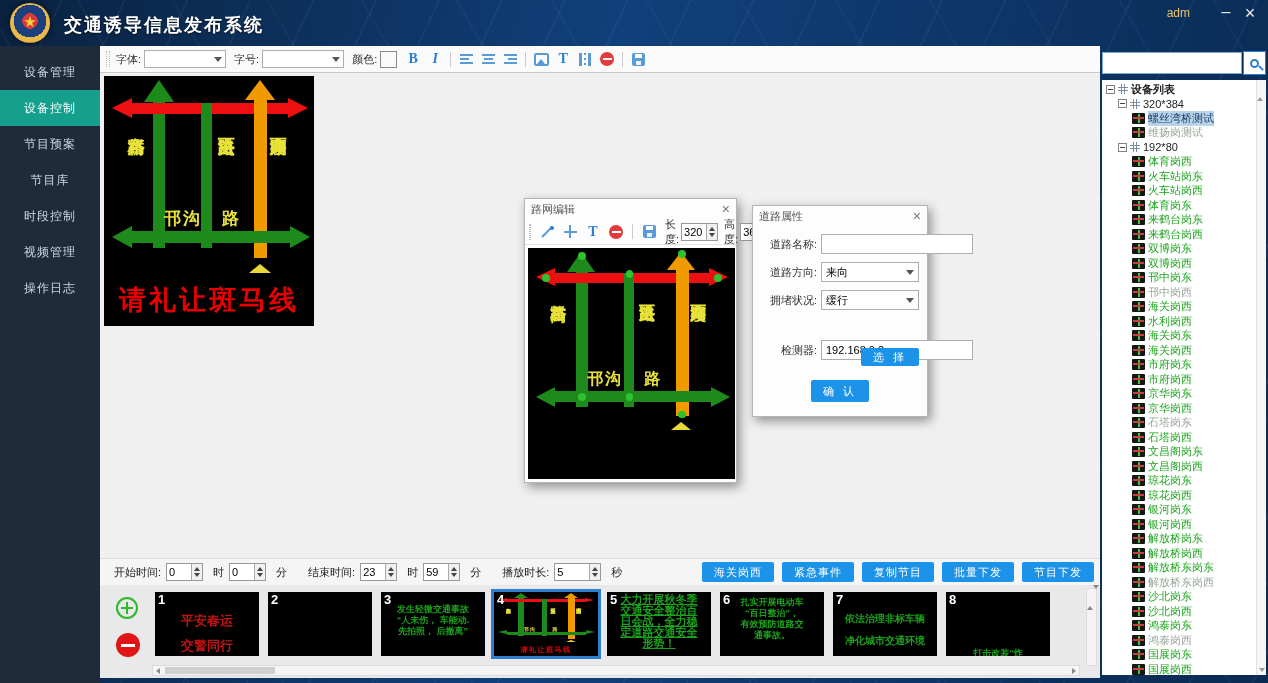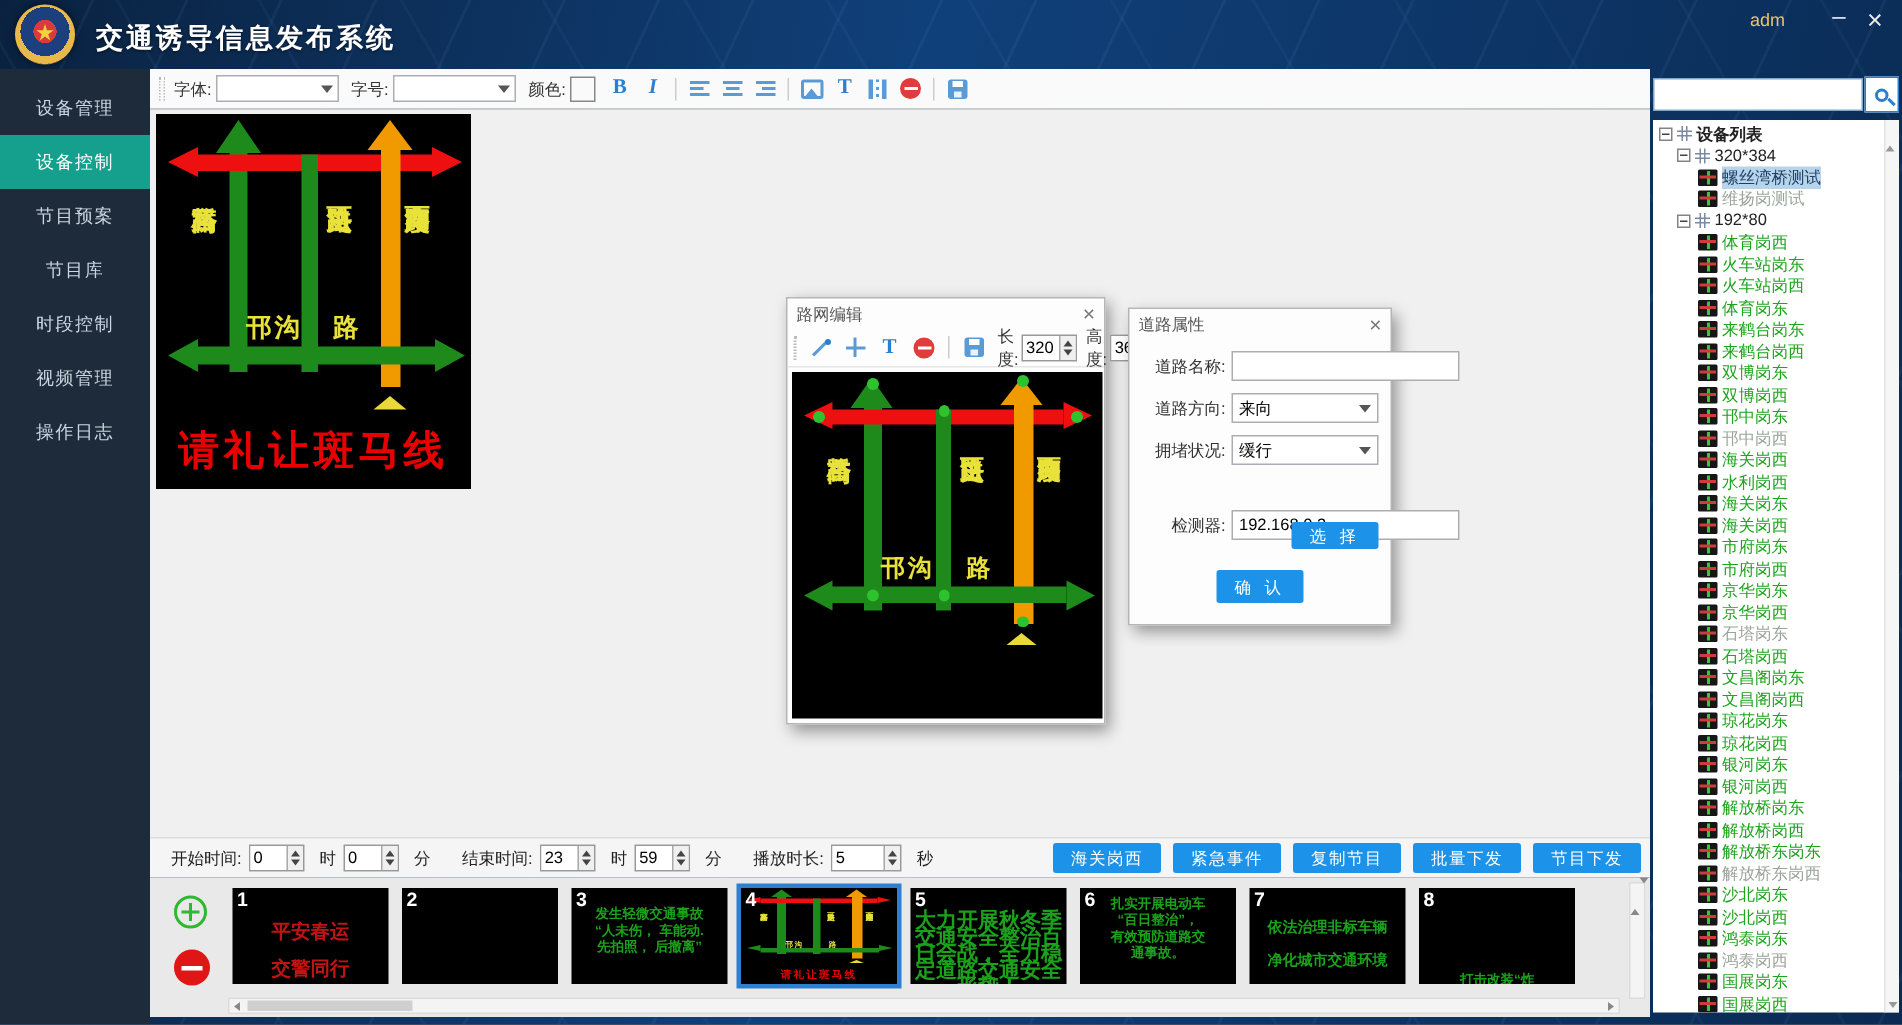--- a/index.html
+++ b/index.html
@@ -434,21 +434,21 @@
             <div style="position: absolute; left: 10.8952px; top: 12.288px; color: rgb(232, 226, 58); font-weight: bold; font-size: 5px; line-height: 1.1; writing-mode: vertical-rl; text-orientation: upright;">高桥路</div>
             <div style="position: absolute; left: 55.4667px; top: 12.288px; color: rgb(232, 226, 58); font-weight: bold; font-size: 5px; line-height: 1.1; writing-mode: vertical-rl; text-orientation: upright;">史可法路</div>
             <div style="position: absolute; left: 81.219px; top: 12.288px; color: rgb(232, 226, 58); font-weight: bold; font-size: 5px; line-height: 1.1; writing-mode: vertical-rl; text-orientation: upright;">瘦西湖路</div>
             <div style="position: absolute; left: 29.7143px; top: 33.536px; color: rgb(232, 226, 58); font-weight: bold; font-size: 5px; letter-spacing: 0.990476px;">邗沟</div>
             <div style="position: absolute; left: 58.4381px; top: 33.536px; color: rgb(232, 226, 58); font-weight: bold; font-size: 5px;">路</div>
             <div style="position: absolute; left: 0px; right: 0px; top: 52.736px; text-align: center; color: rgb(232, 0, 0); font-weight: bold; font-size: 7px; letter-spacing: 1.48571px;">请礼让斑马线</div>
           </div>
         </div>
         <div class="thumb">
           <span class="t-num">5</span>
-          <div class="tlines" style="color: rgb(27, 161, 27); font-size: 14px; top: 16px; line-height: 11px;">
+          <div class="tlines" style="color: rgb(27, 161, 27); font-size: 11px; top: 2px; line-height: 11px; text-decoration: underline;">
             <div>大力开展秋冬季</div>
             <div>交通安全整治百</div>
             <div>日会战，全力稳</div>
             <div>定道路交通安全</div>
             <div>形势！</div>
           </div>
         </div>
         <div class="thumb">
           <span class="t-num">6</span>
           <div class="tlines" style="color: rgb(27, 161, 27); font-size: 9px; top: 5px; line-height: 11px;">

